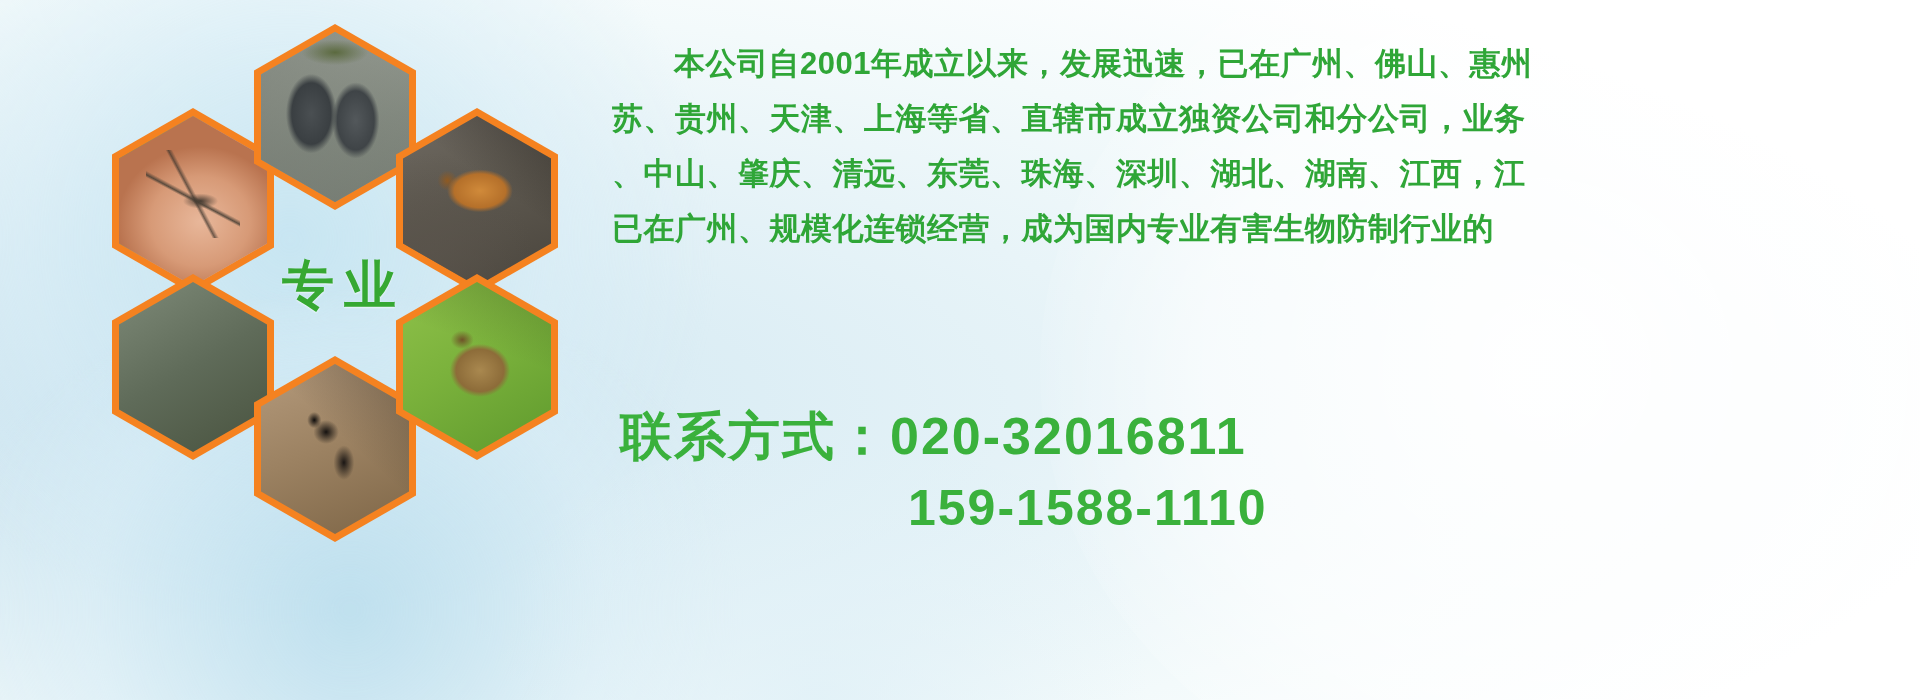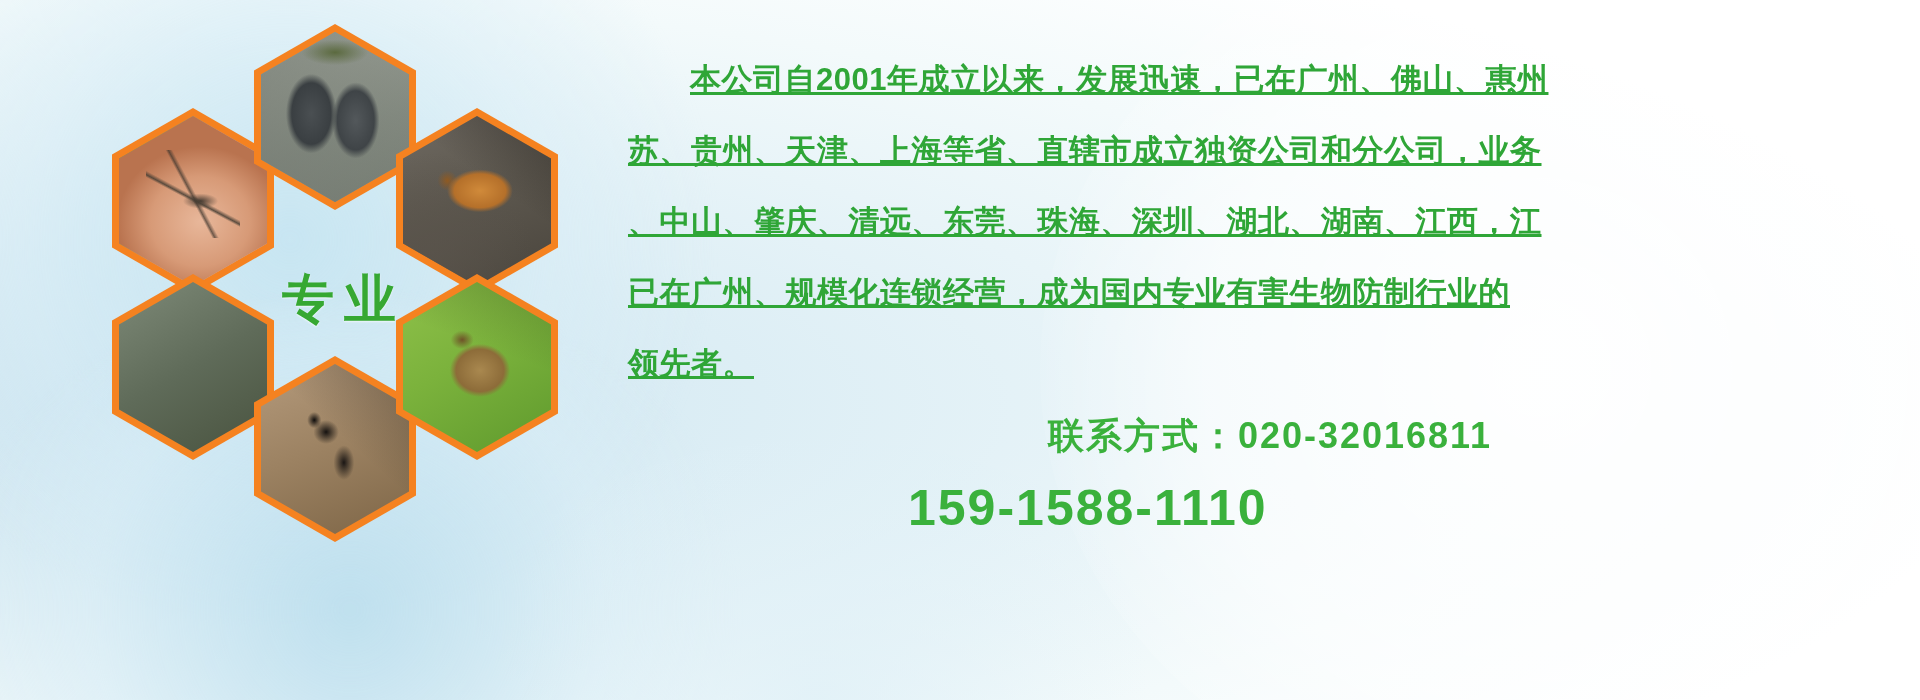--- a/index.html
+++ b/index.html
@@ -128,47 +128,47 @@
   .px-stinkbug:after{
     content:"";position:absolute;inset:0;
     background:
       radial-gradient(ellipse 26% 20% at 52% 52%, #a9884f 0%, #8d6c39 62%, rgba(141,108,57,0) 78%),
       radial-gradient(ellipse 10% 7% at 40% 34%, #6f5228 0%, rgba(111,82,40,0) 78%),
       linear-gradient(20deg, rgba(60,90,30,0) 60%, rgba(60,90,30,.4) 100%);
   }
 
   
   .hex-logo{
-    position:absolute;left:178px;top:204px;width:150px;height:180px;
+    position:absolute;left:178px;top:190px;width:150px;height:180px;
     display:flex;flex-direction:column;align-items:center;justify-content:center;
     z-index:5;pointer-events:none;
   }
   .hex-logo .word{
     font-size:52px;font-weight:bold;color:#36a832;letter-spacing:10px;
     text-indent:10px;line-height:1.22;
     font-family:"Liberation Sans","DejaVu Sans",sans-serif;
     text-shadow:0 1px 2px rgba(255,255,255,.7);
   }
 
   
   .copy{
     position:absolute;left:612px;top:36px;width:1300px;
     color:#2fa637;font-size:31px;line-height:55px;font-weight:bold;
     letter-spacing:.5px;
   }
-  .copy p{margin:16px;text-decoration:underline;}
+  .copy p{margin:0;}
   .copy p.indent{text-indent:62px;}
 
   
   .contact{
     position:absolute;left:620px;top:400px;width:1300px;
     color:#3ab13c;font-weight:bold;
   }
   .contact .line1{
-    font-size:36px;line-height:72px;letter-spacing:2px;white-space:nowrap;text-align:center;
+    font-size:52px;line-height:72px;letter-spacing:2px;white-space:nowrap;
   }
   .contact .line2{
     font-size:50px;line-height:72px;letter-spacing:2px;
     padding-left:288px;white-space:nowrap;
   }
 </style>
 </head>
 <body>
 
 <div id="banner">
@@ -212,20 +212,19 @@
     <div class="hex-logo">
       <div class="word">专业</div>
     </div>
   </div>
 
   <div class="copy">
     <p class="indent">本公司自2001年成立以来，发展迅速，已在广州、佛山、惠州</p>
     <p>苏、贵州、天津、上海等省、直辖市成立独资公司和分公司，业务</p>
     <p>、中山、肇庆、清远、东莞、珠海、深圳、湖北、湖南、江西，江</p>
     <p>已在广州、规模化连锁经营，成为国内专业有害生物防制行业的</p>
-    <p>领先者。</p>
   </div>
 
   <div class="contact">
     <div class="line1">联系方式：020-32016811</div>
     <div class="line2">159-1588-1110</div>
   </div>
 </div>
 
 </body></html>

